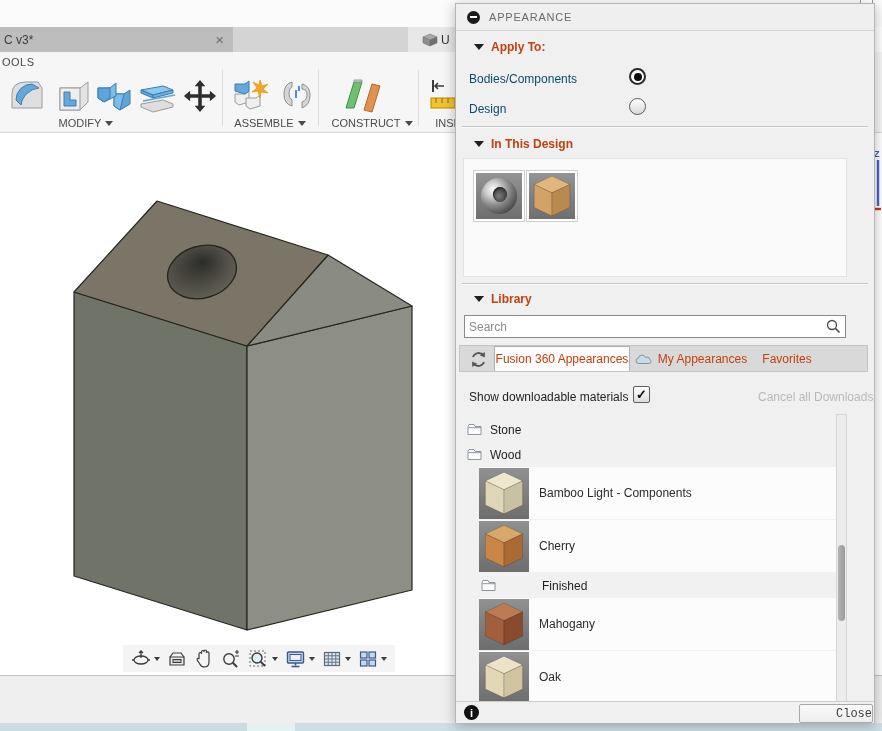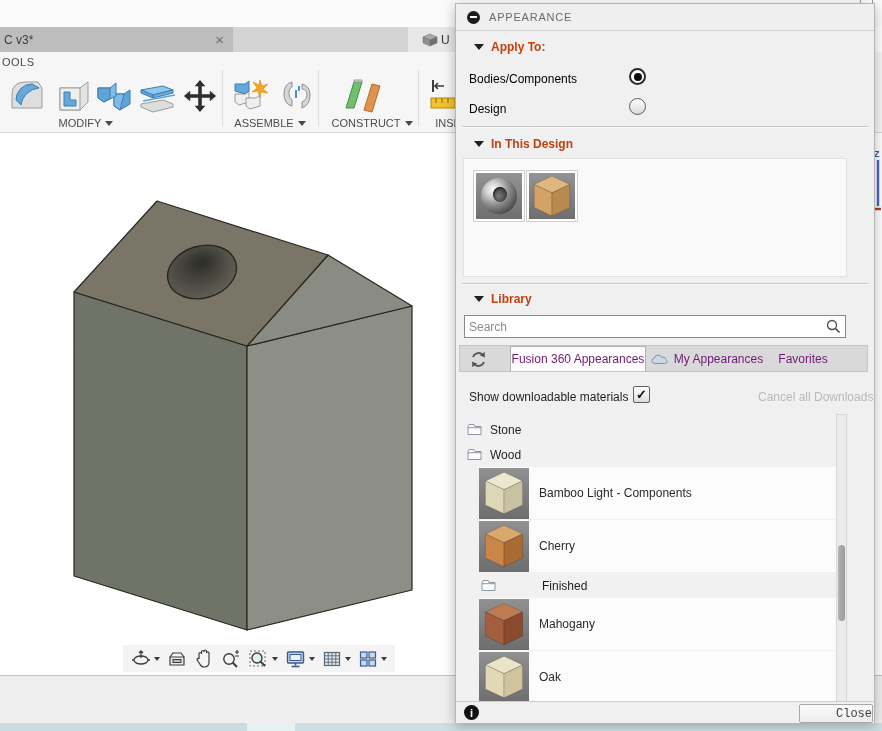--- a/index.html
+++ b/index.html
@@ -42,40 +42,40 @@
   
   .appearance-panel { position:absolute; left:455px; top:3px; width:420px; height:720px; background:#f0f0f0; border:1px solid #b5b5b5; box-shadow:0 3px 12px rgba(0,0,0,.28); }
   .panel-header { position:absolute; left:0; top:0; width:418px; height:27px; background:#efefef; border-bottom:1px solid #d2d2d2; display:flex; align-items:center; }
   .grip-icon { width:13px; height:13px; border-radius:50%; background:#1c1c1c; margin-left:11px; position:relative; }
   .grip-icon::after { content:""; position:absolute; left:3px; top:5.5px; width:7px; height:2px; background:#fff; }
   .panel-title { margin-left:9px; font-size:11px; color:#6a6a6a; letter-spacing:.8px; }
 
   .sec-header { position:absolute; left:18px; display:flex; align-items:center; gap:7px; font-weight:bold; font-size:12px; color:#c2410c; }
   .tri { width:0; height:0; border-left:5px solid transparent; border-right:5px solid transparent; border-top:6px solid #1f1f1f; display:inline-block; }
 
-  .opt-label { position:absolute; left:13px; font-size:12px; color:#000000;text-align:center; }
+  .opt-label { position:absolute; left:13px; font-size:12px; color:#0c4a6e;text-align:center; }
   .radio { position:absolute; left:173px; width:17px; height:17px; border-radius:50%; border:1px solid #5a5a5a; background:linear-gradient(180deg,#ffffff,#d8d8d8); }
   .radio.selected { border:2px solid #2a2a2a; background:#fff; }
   .radio.selected::after { content:""; position:absolute; left:2.5px; top:2.5px; width:8px; height:8px; border-radius:50%; background:#0c0c0c; }
 
   .divider { position:absolute; left:6px; width:406px; height:2px; background:#c6c6c6; border-bottom:1px solid #fafafa; }
 
   .design-box { position:absolute; left:7px; top:154px; width:384px; height:119px; background:#fafafa; border:1px solid #e2e2e2; }
   .swatch { position:absolute; width:50px; height:50px; border:2px solid #ffffff; outline:1px solid #cfcfcf; background:linear-gradient(180deg,#949494,#6e6e6e); display:flex; align-items:center; justify-content:center; }
   .ring { width:36px; height:36px; border-radius:50%; background:radial-gradient(circle at 34% 32%, #fdfdfd 0%, #cfcfcf 22%, #8f8f8f 45%, #474747 78%, #2e2e2e 100%); position:relative; }
   .ring::after { content:""; position:absolute; left:12px; top:9px; width:14px; height:15px; border-radius:50%; background:radial-gradient(circle at 40% 60%, #7d7d7d, #3c3c3c 70%); box-shadow:inset 1px 1px 2px rgba(0,0,0,.6); }
 
   .search-wrap { position:absolute; left:8px; top:311px; width:382px; height:23px; }
   .search-input { width:100%; height:100%; border:1px solid #8a8a8a; background:#fff; font-family:"Liberation Sans",sans-serif; font-size:12px; padding:0 24px 0 4px; color:#333; }
   .search-input::placeholder { color:#8c8c8c; }
   .search-icon { position:absolute; right:5px; top:4px; }
 
   .tabstrip { position:absolute; left:3px; top:341px; width:409px; height:27px; background:#d9d9d9; border:1px solid #c4c4c4; }
   .refresh-btn { position:absolute; left:6px; top:3px; width:24px; height:20px; display:flex; align-items:center; justify-content:center; }
-  .lib-tab { position:absolute; top:0; height:25px; display:flex; align-items:center; justify-content:center; gap:6px; font-size:12px; color:#701a75;margin-left:16px; }
+  .lib-tab { position:absolute; top:0; height:25px; display:flex; align-items:center; justify-content:center; gap:6px; font-size:12px; color:#c2410c; }
   .lib-tab.active { background:#fcfcfc; border:1px solid #b0b0b0; border-bottom:none; }
 
   .dl-label { position:absolute; left:13px; top:386px; font-size:12px; color:#1f1f1f; }
   .checkbox { position:absolute; left:177px; top:382px; width:17px; height:17px; border:1px solid #5f5f5f; border-radius:2px; background:linear-gradient(180deg,#ffffff,#dcdcdc); display:flex; align-items:center; justify-content:center; font-size:13px; font-weight:bold; color:#0d0d0d; }
   .cancel-dl { position:absolute; left:270px; top:386px; font-size:12px; color:#b9b9b9;margin-left:32px; }
 
   .mat-list { position:absolute; left:3px; top:413px; width:378px; height:284px; background:#f1f1f1; overflow:hidden; }
   .row-folder { height:25px; display:flex; align-items:center; gap:8px; padding-left:8px; }
   .row-folder.indent { padding-left:22px;gap:46px; }
   .row-folder .flabel { font-size:12px; color:#1f1f1f; }

